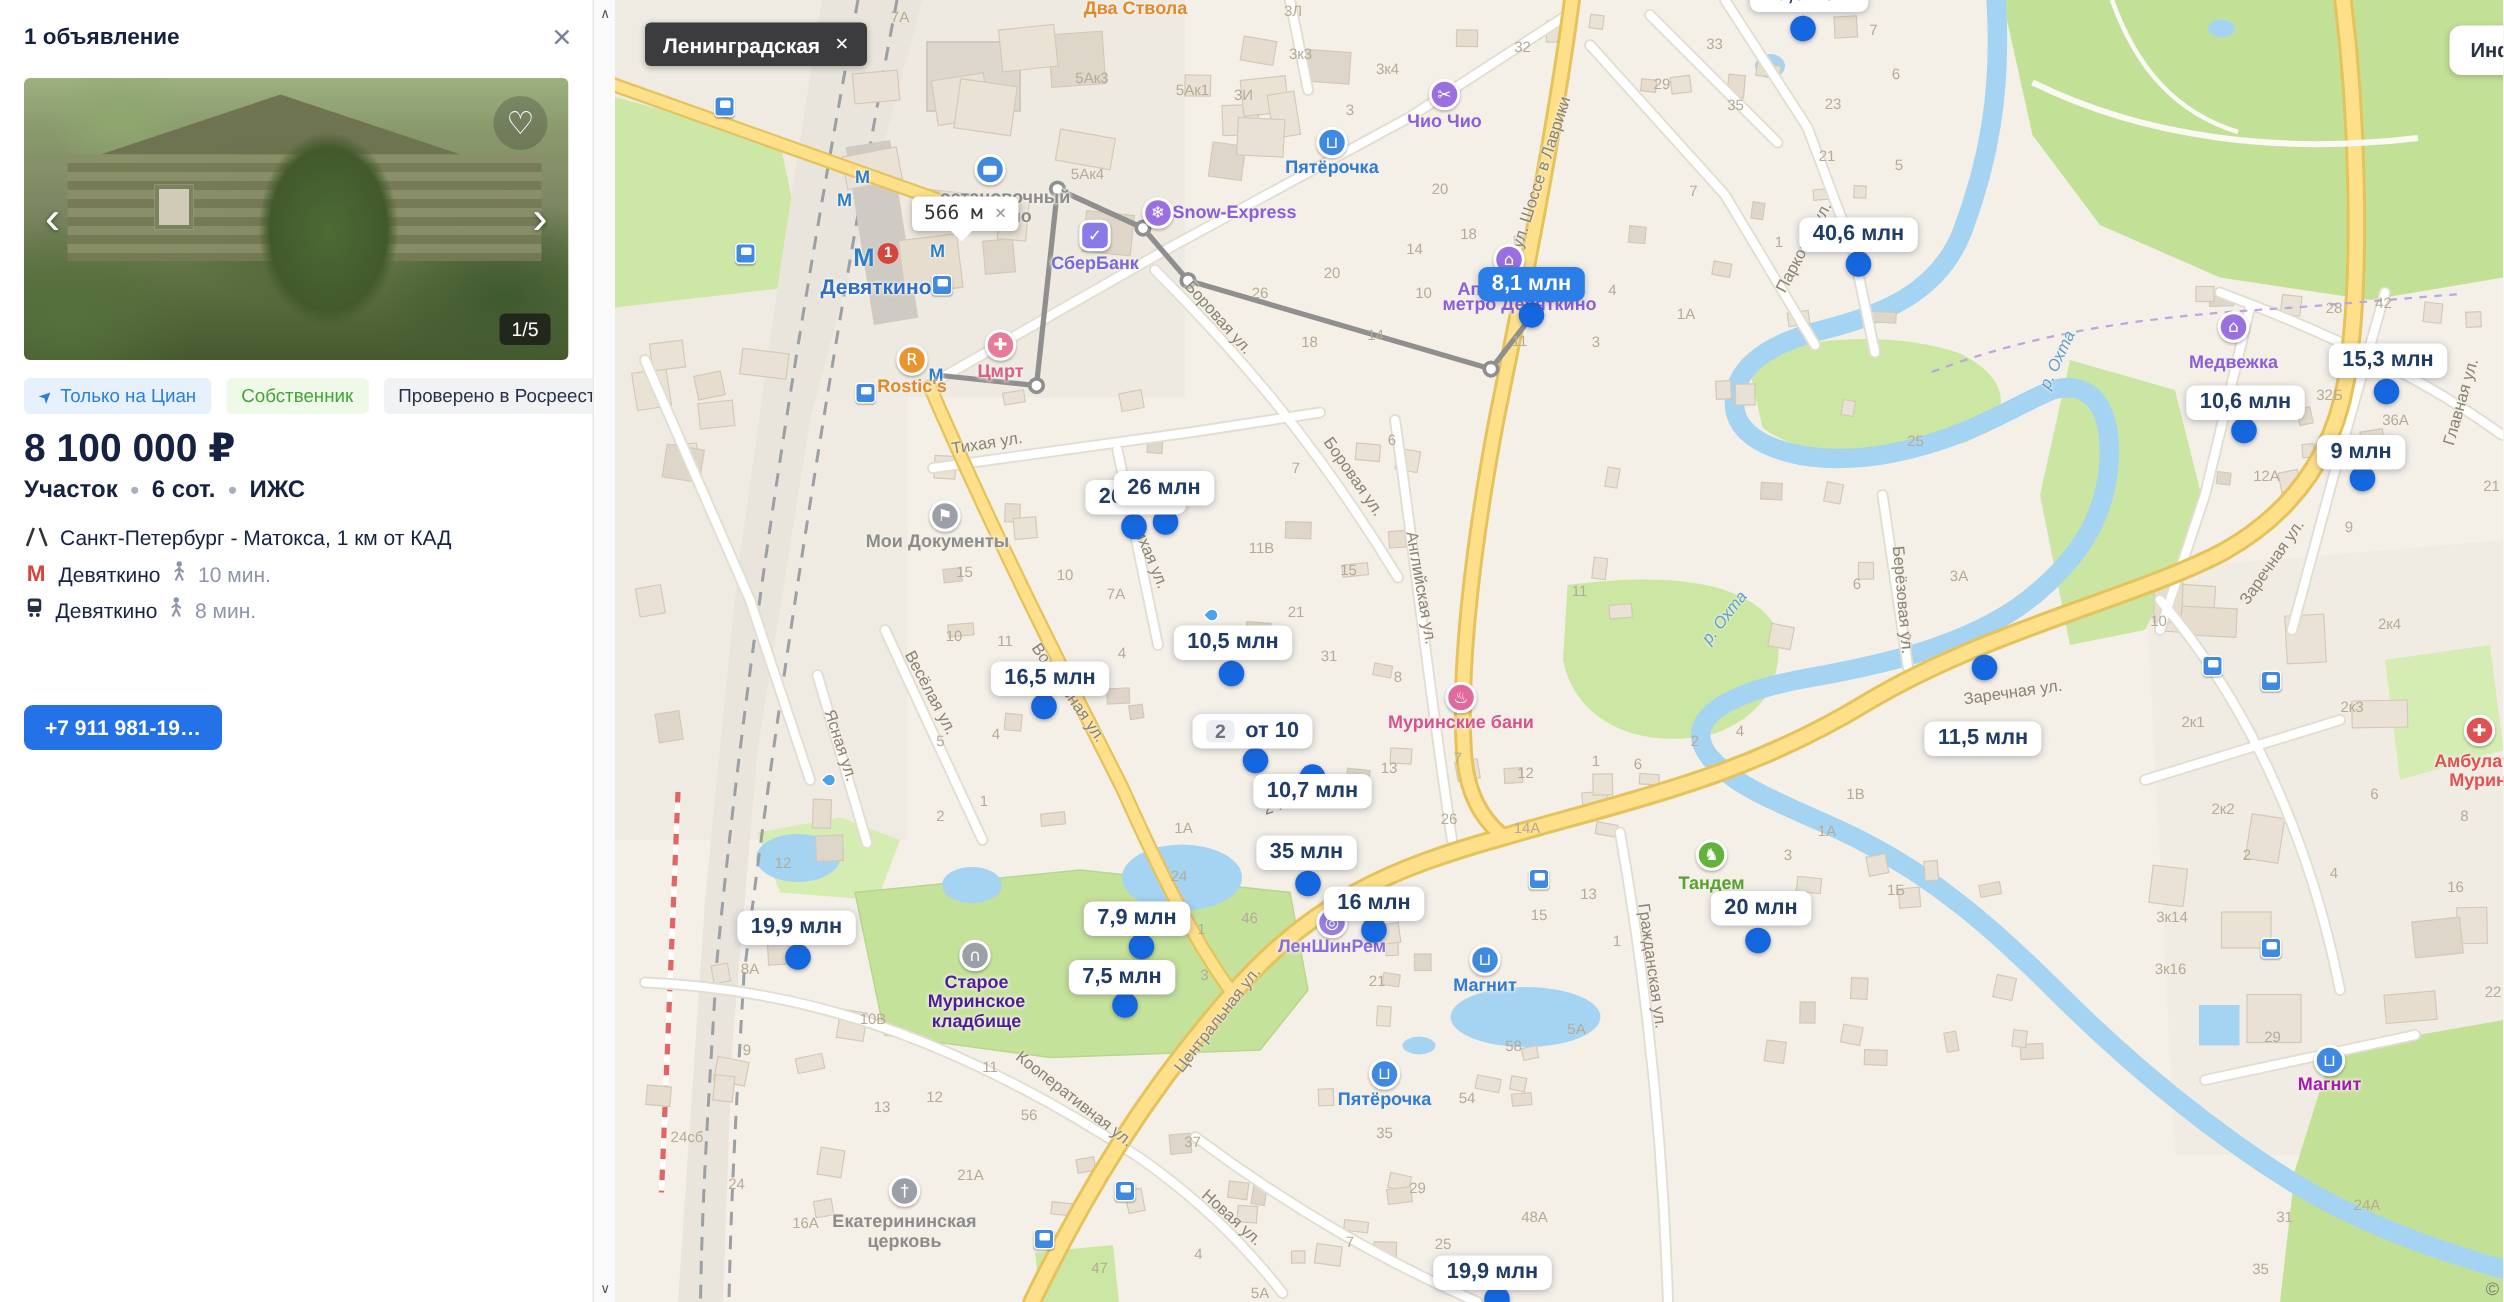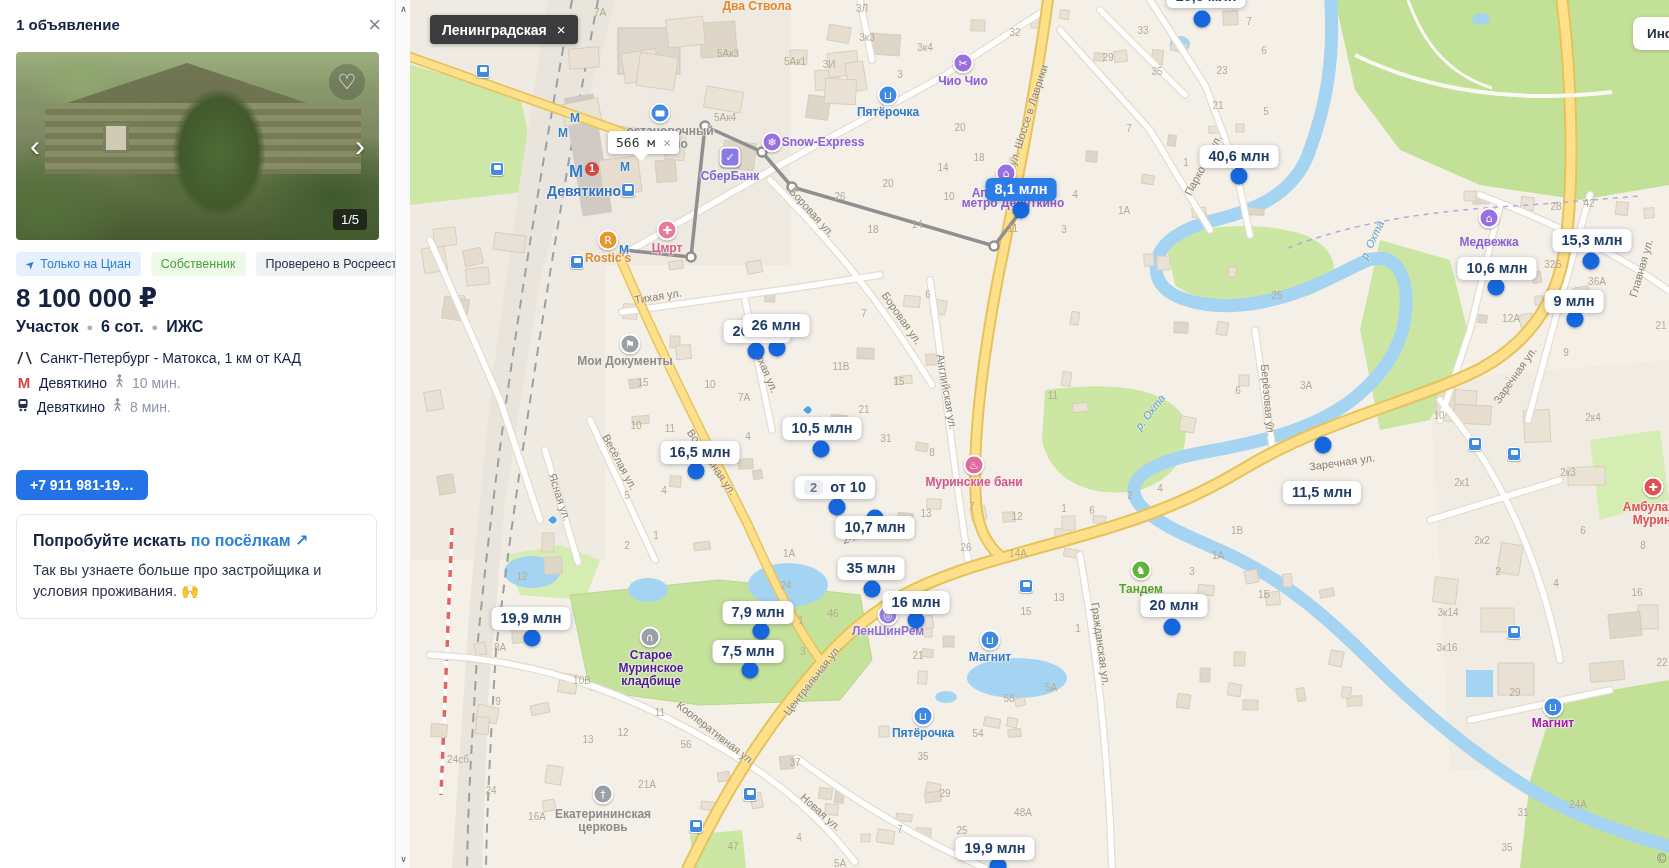--- a/index.html
+++ b/index.html
@@ -153,27 +153,20 @@
           <span><svg width="11" height="14" viewBox="0 0 11 14">
               <circle cx="5.5" cy="2" r="1.8" fill="#8d95a8"></circle>
               <path d="M5.5,4 L5.5,8 M5.5,5 L2.5,7 M5.5,5 L8.5,7.5 M5.5,8 L3,13 M5.5,8 L8,13" stroke="#8d95a8" stroke-width="1.4" fill="none"></path>
             </svg></span>
           <span class="time">8 мин.</span>
         </div>
       </div>
 
     <button class="phone-btn">+7 911 981-19…</button>
 
-    <div class="suggest">
-      <div class="sg-title">
-        <span>Попробуйте искать</span>
-        <span class="sg-link"><span>по посёлкам</span> <span>↗</span></span>
-      </div>
-      <div class="sg-body"><span>Так вы узнаете больше про застройщика и условия проживания.</span> <span>🙌</span></div>
-    </div>
   </div>
 
   <div class="scrollcol">
     <button class="sc-up">∧</button>
     <button class="sc-dn">∨</button>
   </div>
 
   <div class="map" id="map">
     <svg class="base" width="1259" height="868" viewBox="410 0 1259 868">
 

